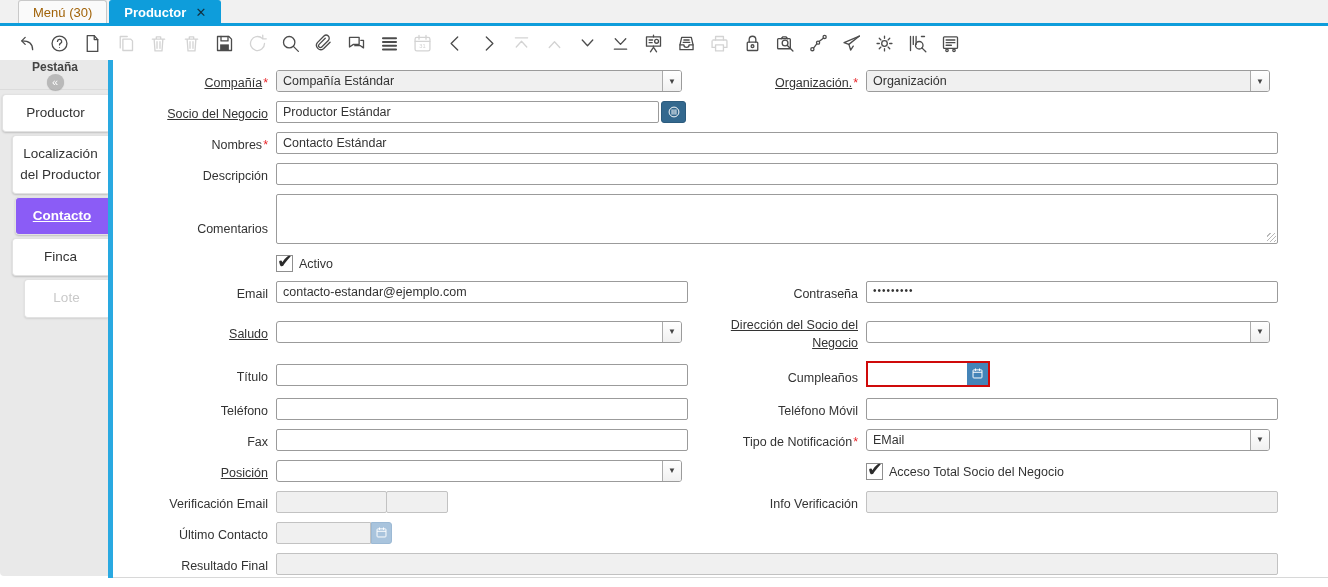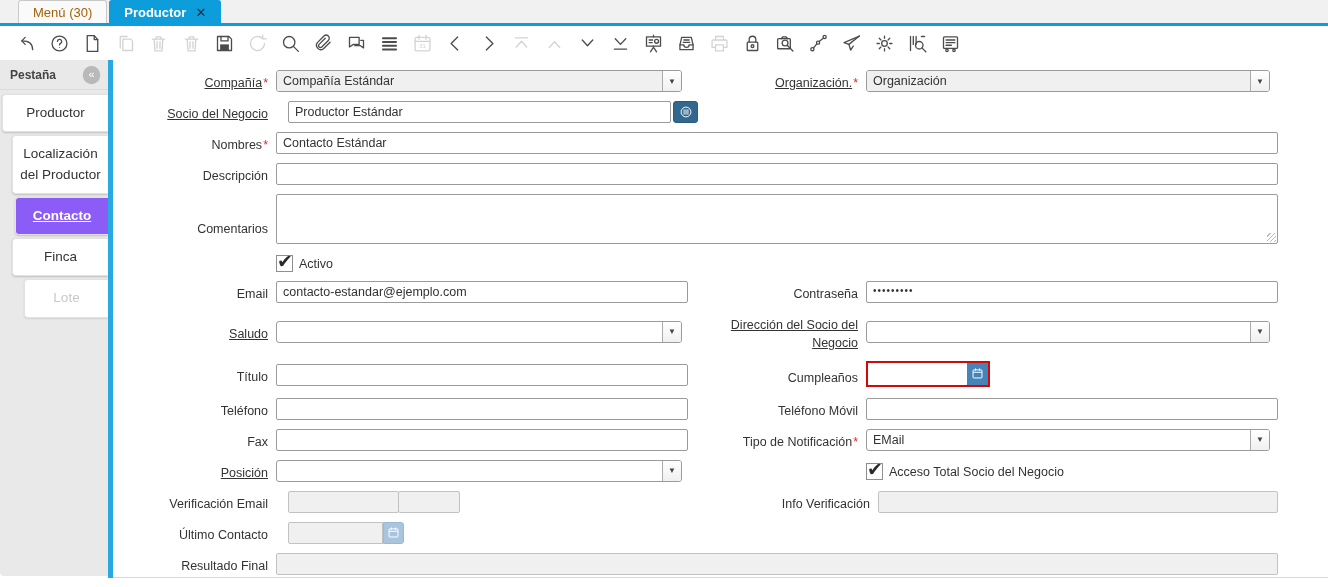--- a/index.html
+++ b/index.html
@@ -16,21 +16,21 @@
   
   .toolbar { height:34px; background:#fff; display:flex; align-items:center; padding-left:10px; }
   .tool { width:33px; height:28px; display:flex; align-items:center; justify-content:center; color:#4c4c4c; cursor:pointer; }
   .tool.off { color:#d3d3d3; cursor:default; }
   .tool svg { width:21px; height:21px; display:block; }
 
   
   .workarea { position:relative; display:flex; height:527px; }
   .sidebar { width:108px; background:#e9e9e9; height:516px; border-bottom-left-radius:4px; }
   .bluebar { width:5px; background:#29a9e1; height:518px; }
-  .side-head { height:30px; display:flex; align-items:center; justify-content:space-between; padding:0 8px 0 10px; border-bottom:1px solid #dcdcdc; }
+  .side-head { height:30px; display:flex; align-items:center; justify-content:space-between; padding:0 8px 0 10px; border-bottom:1px solid #dcdcdc;flex-direction:column; }
   .side-head .hd { font-size:12px; font-weight:bold; color:#444; }
   .collapse-btn { width:17px; height:17px; border-radius:50%; background:#b9b9b9; color:#fff; font-size:11px; line-height:16px; text-align:center; cursor:pointer; box-shadow:0 1px 1px rgba(0,0,0,.25); }
   .side-tabs { padding-top:4px; }
   .side-tab { background:#fff; border:1px solid #e2e2e2; border-right:none; border-radius:4px 0 0 4px; box-shadow:0 1px 2px rgba(0,0,0,.18);
               margin-bottom:3px; padding:8px 4px; text-align:center; font-size:13.5px; color:#333; cursor:pointer; line-height:1.5; }
   .side-tab.active { background:#8b5cf6; color:#fff; font-weight:600;text-decoration:underline; }
   .side-tab.disabled { color:#c9c9c9; cursor:default; box-shadow:0 1px 2px rgba(0,0,0,.10); }
 
   
   .main { flex:1; background:#fff; padding:10px 50px 0 5px; border-bottom:1px solid #d8d8d8; height:518px; overflow:hidden; }
@@ -66,21 +66,21 @@
              display:flex; align-items:center; justify-content:center; cursor:pointer; flex:none; }
   .cal-btn svg { width:13px; height:13px; }
   .cal-btn.dis { background:#a9c4dd; border-color:#9cb9d4; }
   .focus-red { display:inline-flex; border:2px solid #cf0a0a; }
   .focus-red .tf { border:none; border-radius:0; width:99px; }
   .focus-red .cal-btn { border-radius:0; border:none; }
 
   .bp-btn { width:25px; height:22px; background:#33688e; border:1px solid #2c5b7d; border-radius:3px; margin-left:2px;
             display:flex; align-items:center; justify-content:center; cursor:pointer; flex:none; }
   .bp-btn svg { width:14px; height:14px; }
-  .inline { display:flex;margin-left:12px; }
+  .inline { display:flex; }
 </style>
 </head>
 <body>
 
 <div id="app">
 
   <div class="tabbar">
     <div class="wtab">
       <span>Menú (30)</span>
     </div>

